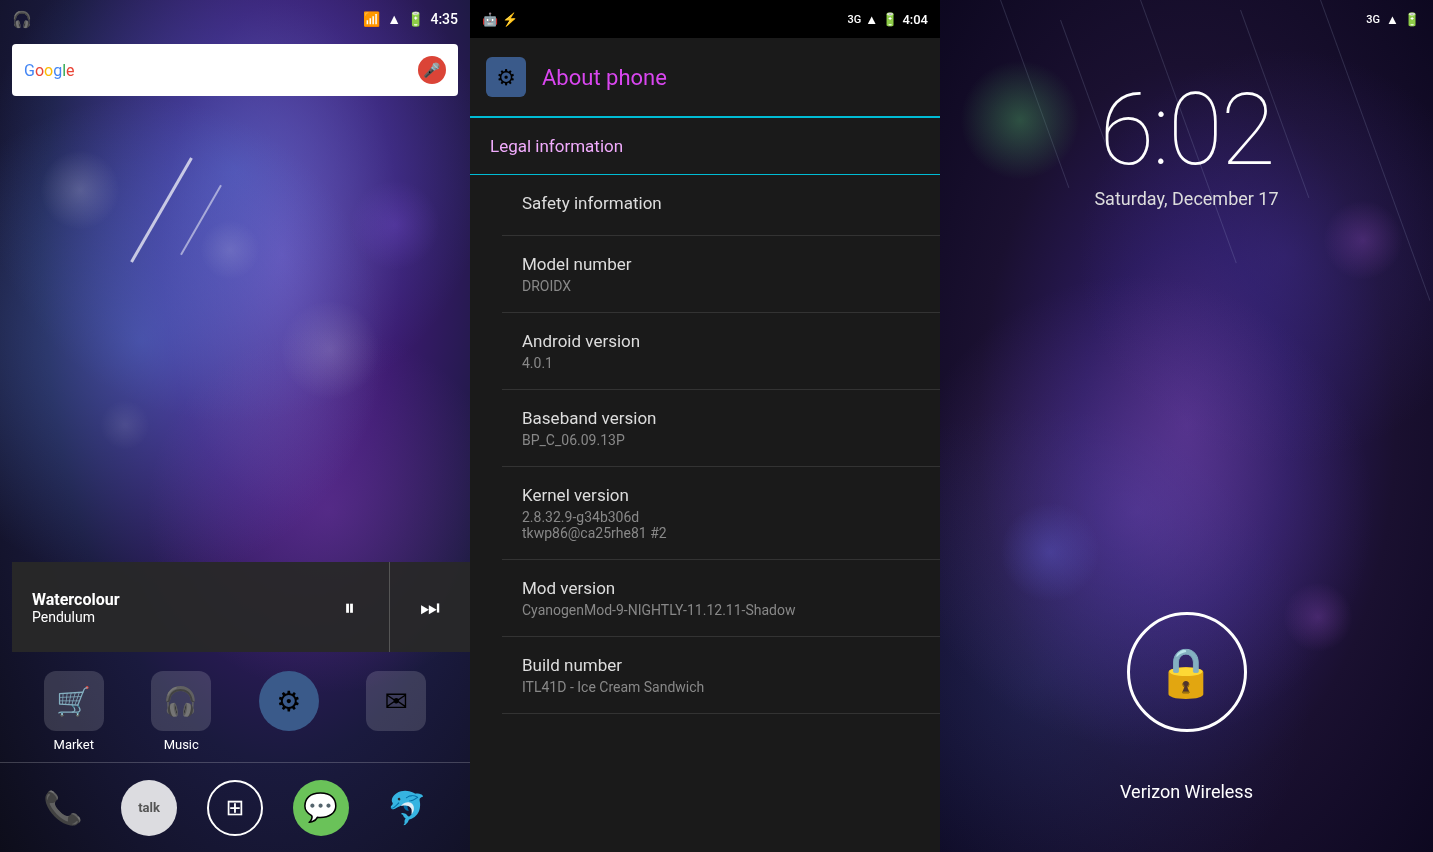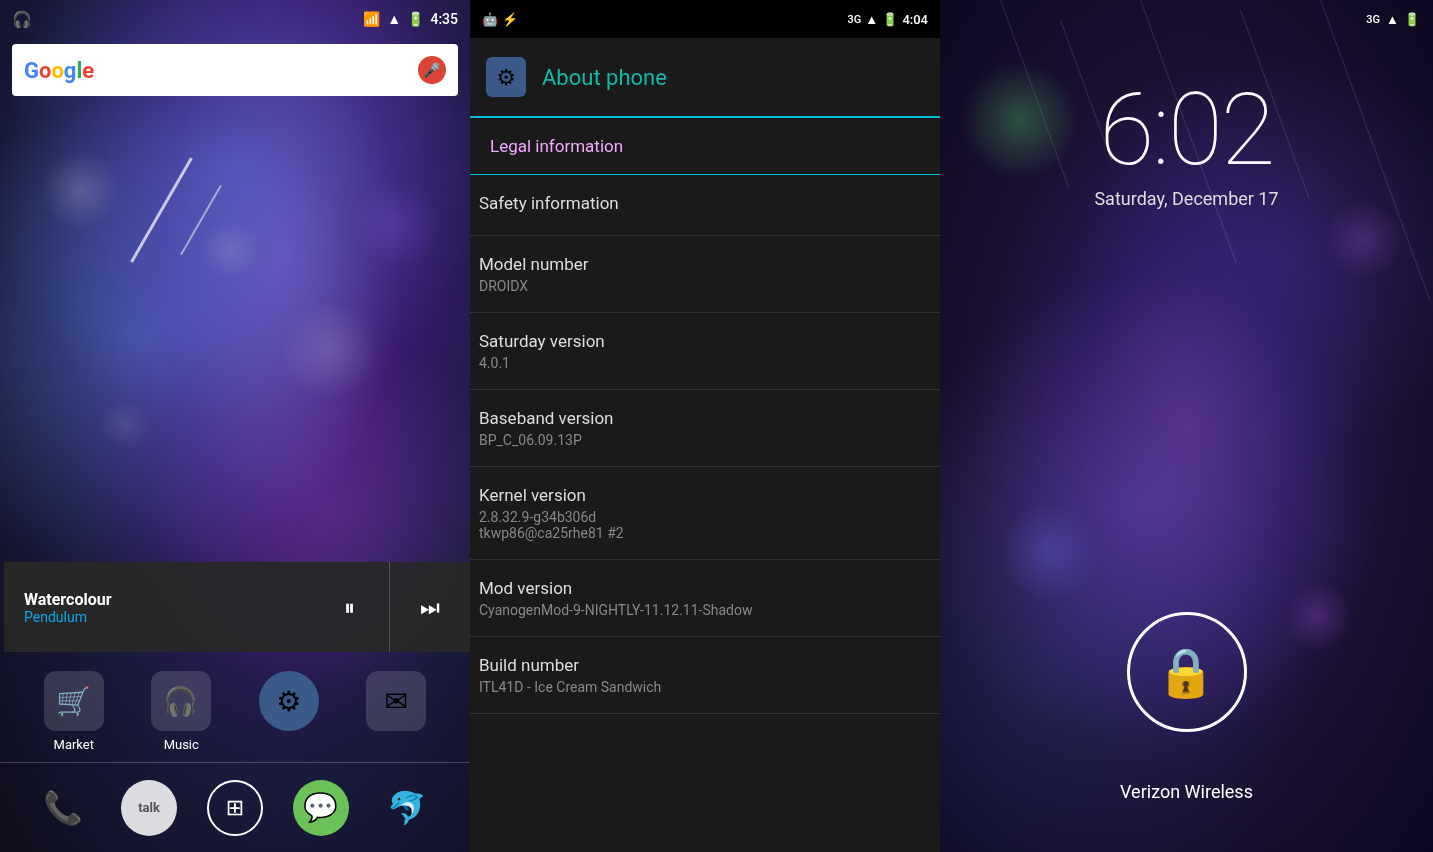--- a/index.html
+++ b/index.html
@@ -46,42 +46,42 @@
       top: 44px; left: 12px; right: 12px;
       height: 52px;
       background: white;
       border-radius: 4px;
       display: flex;
       align-items: center;
       padding: 0 12px;
       justify-content: space-between;
       z-index: 10;
     }
-    .google-text { font-size: 22px; font-weight: bold; }
+    .google-text { font-size: 16px; font-weight: normal; }
     .google-text .g { color: #4285f4; }
     .google-text .o1 { color: #ea4335; }
     .google-text .o2 { color: #fbbc05; }
     .google-text .g2 { color: #4285f4; }
     .google-text .l { color: #34a853; }
     .google-text .e { color: #ea4335; }
     .mic-icon { width: 28px; height: 28px; background: #db4437; border-radius: 50%; display: flex; align-items: center; justify-content: center; color: white; font-size: 14px; }
 
     
     .music-widget {
       position: absolute;
-      bottom: 200px; left: 4px; right: 0;
+      bottom: 200px; left: 12px; right: 0;
       height: 90px;
       background: rgba(40, 40, 40, 0.95);
       display: flex;
       align-items: center;
       z-index: 10;
     }
     .music-info { flex: 1; padding: 0 20px; }
     .music-title { color: white; font-weight: bold; font-size: 16px; }
-    .music-artist { color: #0ea5e9; font-size: 14px; }
+    .music-artist { color: #ffffff; font-size: 14px; }
     .music-btn { width: 80px; height: 90px; display: flex; align-items: center; justify-content: center; color: white; font-size: 22px; border-right: 1px solid #555; cursor: pointer; }
     .music-btn:last-child { border-right: none; }
 
     
     .app-icons {
       position: absolute;
       bottom: 100px; left: 0; right: 0;
       display: flex;
       justify-content: space-around;
       padding: 0 20px;
@@ -132,40 +132,41 @@
       border-bottom: 2px solid #00bcd4;
       flex-shrink: 0;
     }
     .about-header-icon {
       width: 40px; height: 40px;
       background: #3a5a8a;
       border-radius: 6px;
       display: flex; align-items: center; justify-content: center;
       font-size: 22px;
     }
-    .about-title { color: #14b8a6; font-size: 22px; }
+    .about-title { color: #d946ef; font-size: 22px; }
 
     
     .status-bar-about {
       height: 38px;
       background: #000;
       display: flex;
       align-items: center;
       justify-content: space-between;
       padding: 0 12px;
       flex-shrink: 0;
     }
     .status-bar-about .s-left { display: flex; align-items: center; gap: 4px; }
     .status-bar-about .s-right { display: flex; align-items: center; gap: 4px; color: white; font-size: 13px; font-weight: 500; }
 
     .about-list { flex: 1; overflow-y: auto; }
     .about-item {
-      padding: 18px 9px;
+      padding: 18px 20px;
       border-bottom: 1px solid #333;
       cursor: pointer;
+      margin-left: 32px;
     }
     .about-item-title { color: #ddd; font-size: 17px; margin-bottom: 4px; }
     .about-item-value { color: #888; font-size: 14px; }
     .legal-info {
       padding: 18px 20px;
       border-bottom: 1px solid #00bcd4;
     }
     .legal-info-title { color: #f0abfc; font-size: 17px; }
 
     
@@ -345,21 +346,21 @@
     <div class="about-item">
       <div class="about-item-title">Safety information</div>
     </div>
 
     <div class="about-item">
       <div class="about-item-title">Model number</div>
       <div class="about-item-value">DROIDX</div>
     </div>
 
     <div class="about-item">
-      <div class="about-item-title">Saturday version</div>
+      <div class="about-item-title">Android version</div>
       <div class="about-item-value">4.0.1</div>
     </div>
 
     <div class="about-item">
       <div class="about-item-title">Baseband version</div>
       <div class="about-item-value">BP_C_06.09.13P</div>
     </div>
 
     <div class="about-item">
       <div class="about-item-title">Kernel version</div>

